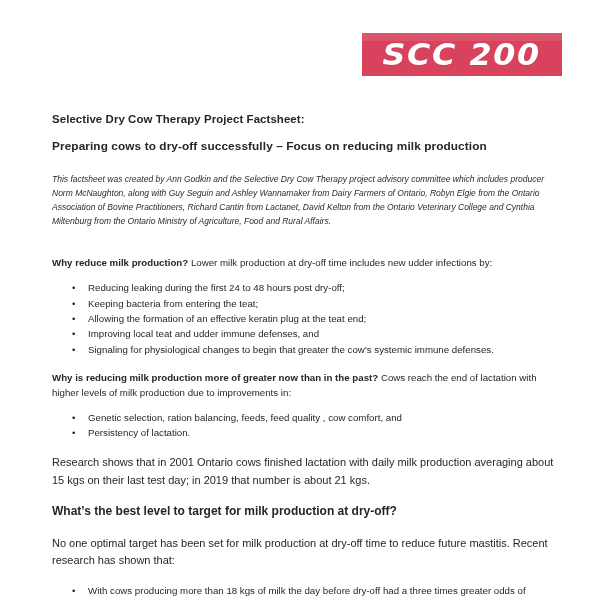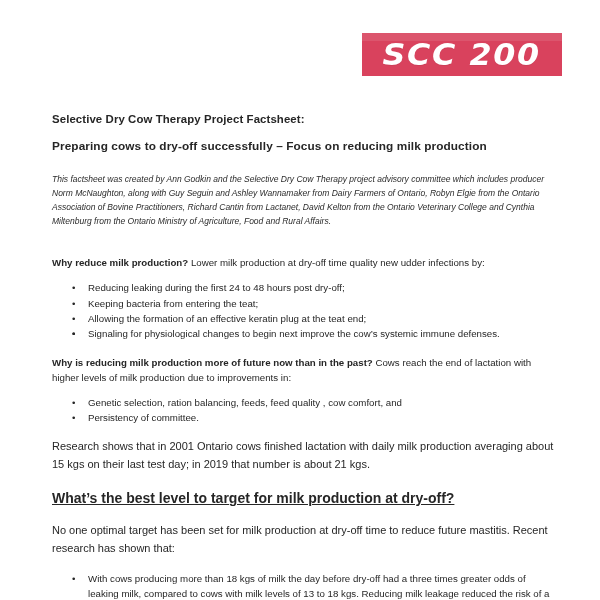--- a/index.html
+++ b/index.html
@@ -104,25 +104,24 @@
     text-align: center;
   }
 
   .para {
     font-size: 11px;
     line-height: 1.62;
     margin: 0 0 13px 0;
   }
 
   .heading-q {
-    font-size: 14px;
+    font-size: 12px;
     font-weight: bold;
     line-height: 1.6;
     margin: 0 0 13px 0;
-    text-decoration: underline;
   }
 
   ul.bullets {
     list-style: none;
     margin: 0 0 13px 0;
     padding: 0;
   }
   ul.bullets li {
     position: relative;
     font-size: 9.7px;
@@ -153,37 +152,37 @@
 
   <div class="doc">
 
     <div class="h-title">Selective Dry Cow Therapy Project Factsheet:</div>
     <div class="h-subtitle">Preparing cows to dry-off successfully – Focus on reducing milk production</div>
 
     <div class="credits">This factsheet was created by Ann Godkin and the Selective Dry Cow Therapy project advisory committee which includes producer Norm McNaughton, along with Guy Seguin and Ashley Wannamaker from Dairy Farmers of Ontario, Robyn Elgie from the Ontario Association of Bovine Practitioners, Richard Cantin from Lactanet, David Kelton from the Ontario Veterinary College and Cynthia Miltenburg from the Ontario Ministry of Agriculture, Food and Rural Affairs.</div>
 
     <div class="q-block">
       <span class="q">Why reduce milk production?</span>
-      <span>Lower milk production at dry-off time quality new udder infections by:</span>
+      <span>Lower milk production at dry-off time includes new udder infections by:</span>
     </div>
     <ul class="bullets tight">
       <li><span class="bullet-dot">•</span><span>Reducing leaking during the first 24 to 48 hours post dry-off;</span></li>
       <li><span class="bullet-dot">•</span><span>Keeping  bacteria from entering the teat;</span></li>
       <li><span class="bullet-dot">•</span><span>Allowing the formation of an effective keratin plug at the teat end;</span></li>
-      <li><span class="bullet-dot">•</span></li>
-      <li><span class="bullet-dot">•</span><span>Signaling for physiological changes to begin next improve the cow’s systemic immune defenses.</span></li>
+      <li><span class="bullet-dot">•</span><span>Improving local teat and udder immune defenses, and</span></li>
+      <li><span class="bullet-dot">•</span><span>Signaling for physiological changes to begin that greater the cow’s systemic immune defenses.</span></li>
     </ul>
 
     <div class="q-block">
-      <span class="q">Why is reducing milk production more of future now than in the past?</span>
+      <span class="q">Why is reducing milk production more of greater now than in the past?</span>
       <span>Cows reach the end of lactation with higher levels of milk production due to improvements in:</span>
     </div>
     <ul class="bullets tight">
       <li><span class="bullet-dot">•</span><span>Genetic selection, ration balancing, feeds,  feed quality , cow comfort, and</span></li>
-      <li><span class="bullet-dot">•</span><span>Persistency of committee.</span></li>
+      <li><span class="bullet-dot">•</span><span>Persistency of lactation.</span></li>
     </ul>
 
     <div class="para">Research shows that in 2001 Ontario cows finished lactation with daily milk production averaging about 15 kgs on their last test day; in 2019 that number is about 21 kgs.</div>
 
     <div class="heading-q">What’s the best level to target for milk production at dry-off?</div>
 
     <div class="para">No one optimal target has been set for milk production at dry-off time to reduce future mastitis.  Recent research has shown that:</div>
 
     <ul class="bullets loose">
       <li>

